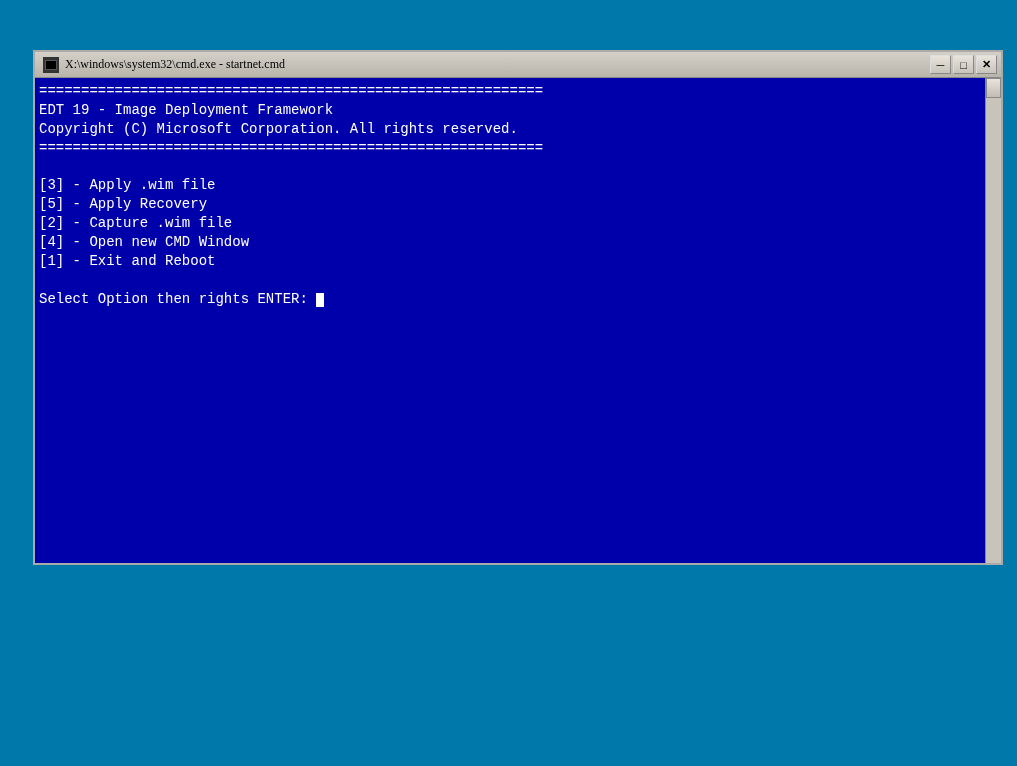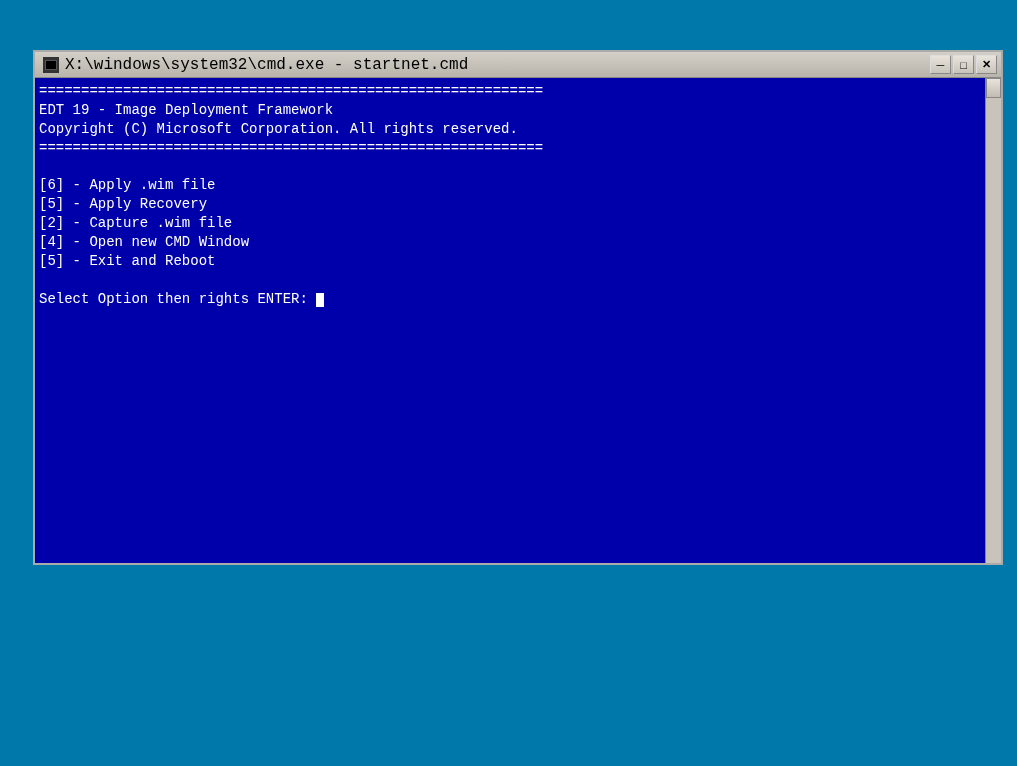--- a/index.html
+++ b/index.html
@@ -56,23 +56,23 @@
     }
 
     .title-icon-inner {
       width: 12px;
       height: 10px;
       background-color: #000;
       border: 1px solid #555;
     }
 
     .title-text {
-      font-size: 16px;
+      font-size: 12px;
       color: #000;
-      font-family: Liberation Mono, monospace;
+      font-family: Liberation Serif, serif;
     }
 
     .title-buttons {
       display: flex;
       gap: 2px;
     }
 
     .title-btn {
       width: 21px;
       height: 19px;
@@ -160,24 +160,24 @@
       <button class="title-btn">□</button>
       <button class="title-btn close-btn">✕</button>
     </div>
   </div>
   <div class="console-body">
     <div class="console-content"><span>============================================================</span>
 <span>EDT 19 - Image Deployment Framework</span>
 <span>Copyright (C) Microsoft Corporation. All rights reserved.</span>
 <span>============================================================</span>
 <span></span>
-<span>[6] - Apply .wim file</span>
+<span>[3] - Apply .wim file</span>
 <span>[5] - Apply Recovery</span>
 <span>[2] - Capture .wim file</span>
 <span>[4] - Open new CMD Window</span>
-<span>[5] - Exit and Reboot</span>
+<span>[1] - Exit and Reboot</span>
 <span></span>
 <span>Select Option then rights ENTER: </span><span class="cursor"></span></div>
     <div class="scrollbar">
       <div class="scrollbar-thumb"></div>
     </div>
   </div>
 </div>
 
 </body></html>

